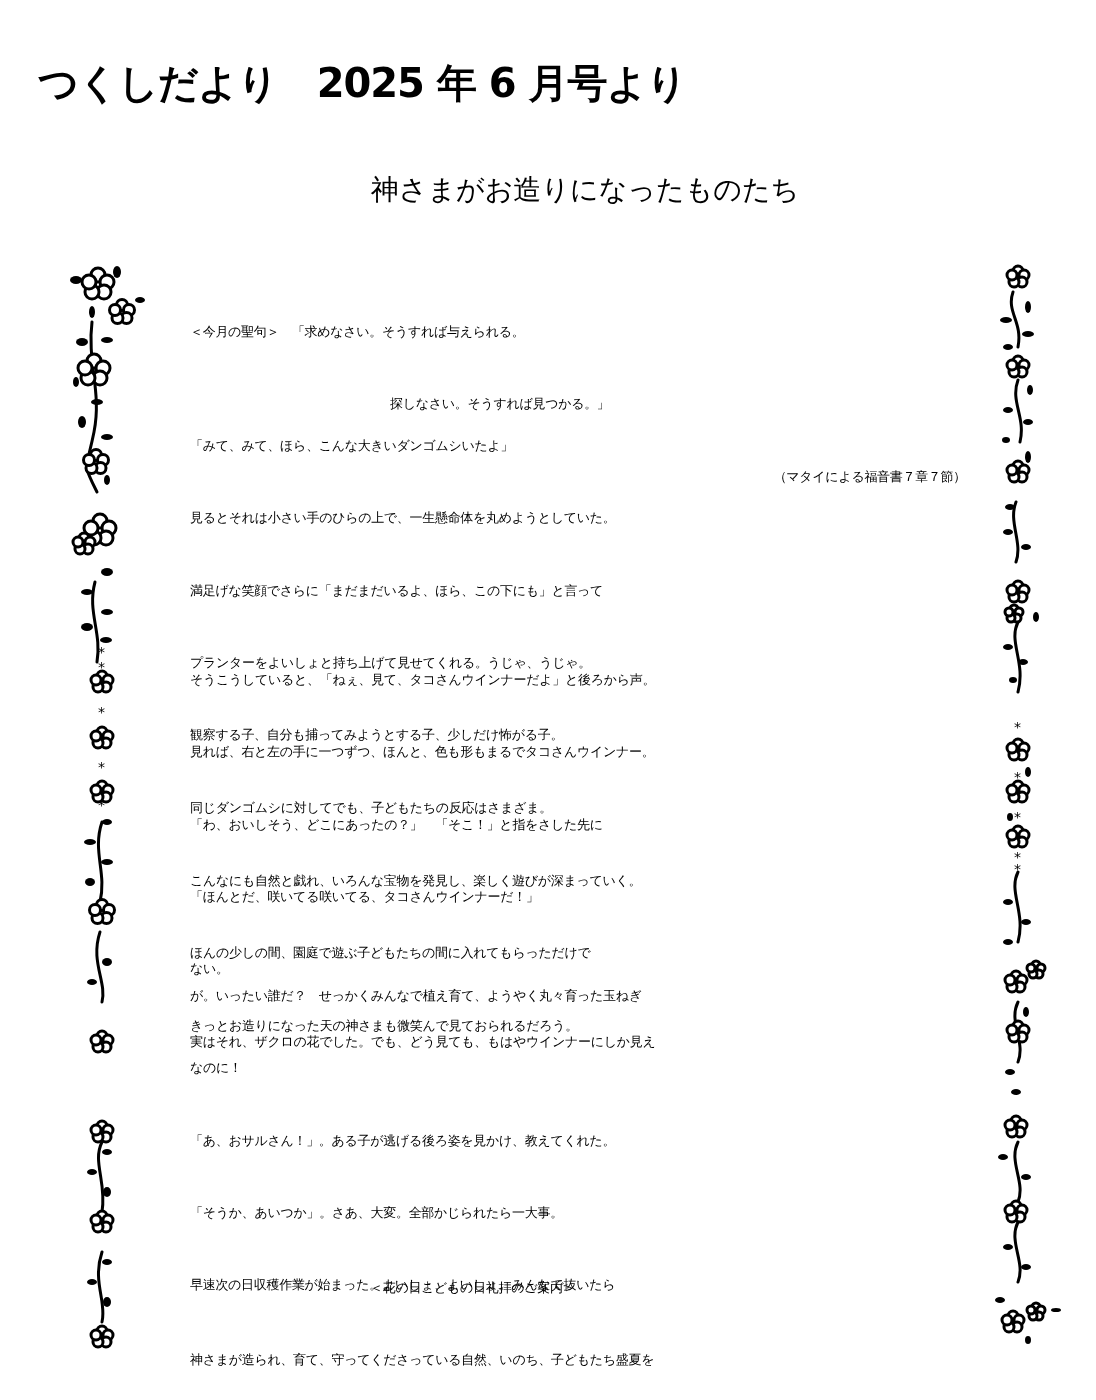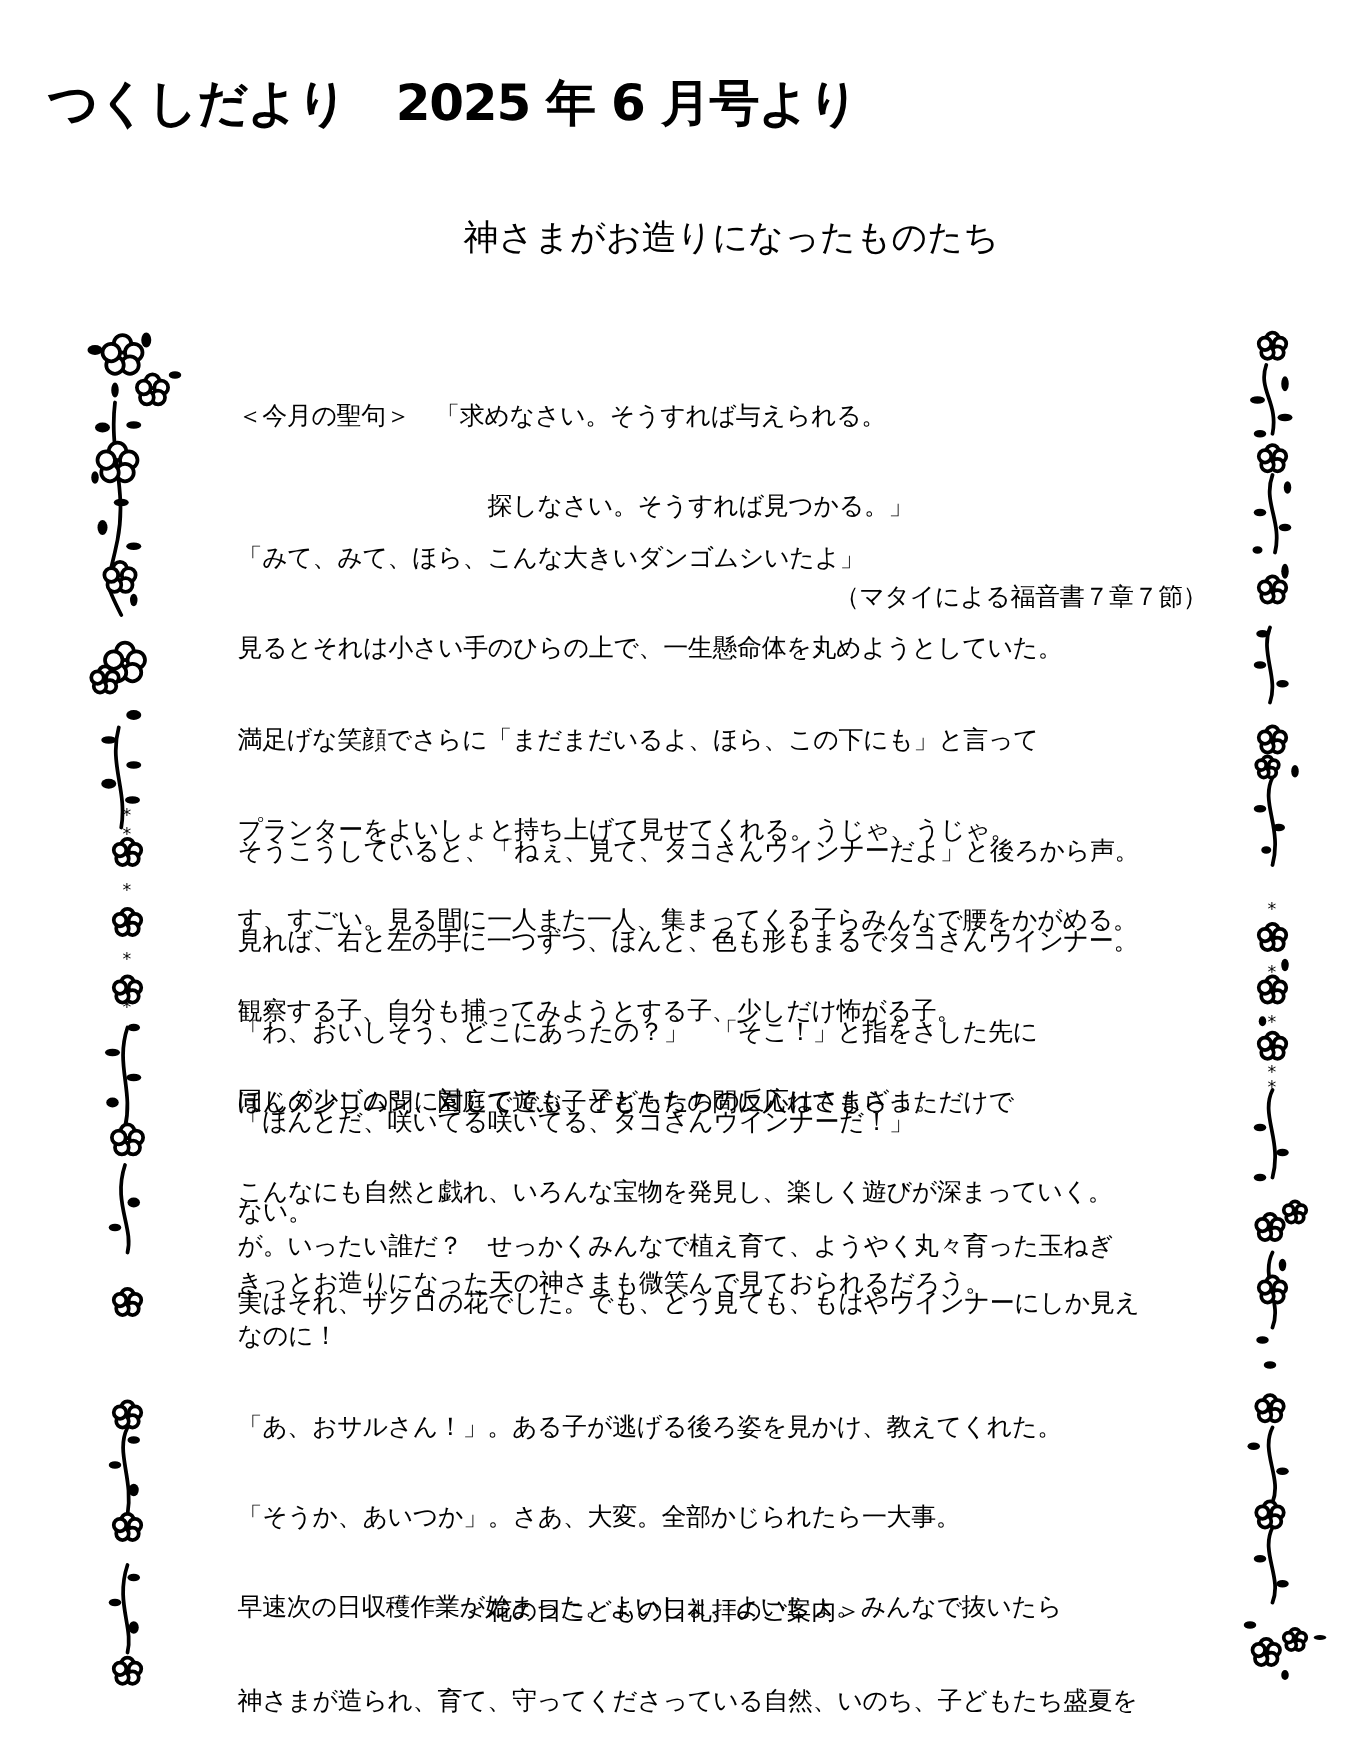--- a/index.html
+++ b/index.html
@@ -13,21 +13,21 @@
       font-size: 40px; line-height: 50px; letter-spacing: -1px;
       white-space: pre;
       font-weight: bold;
     }
     .article-title {
       position: absolute; left: 0; width: 1170px; top: 170px;
       text-align: center; font-size: 28px; line-height: 40px;
     }
     .body-block {
       position: absolute; left: 190px; width: 800px;
-      font-size: 20px; line-height: 24.1px; white-space: pre;
+      font-size: 13px; line-height: 24.1px; white-space: pre;
       letter-spacing: -0.3px;
     }
     .line { display: block; height: 24.1px; }
     .line.right { text-align: right; padding-right: 24px; }
     .indent-verse { padding-left: 200px; }
     .centered-heading { padding-left: 180px; }
     .border-col {
       position: absolute; width: 90px;
     }
     .border-col svg { display: block; }
@@ -357,37 +357,36 @@
   <span class="line"><span>＜今月の聖句＞</span>　<span>「求めなさい。そうすれば与えられる。</span></span>
   <span class="line indent-verse">探しなさい。そうすれば見つかる。」</span>
   <span class="line right">（マタイによる福音書７章７節）</span>
 </div>
 
 <div class="body-block" style="top:386px;">
   <span class="line">「みて、みて、ほら、こんな大きいダンゴムシいたよ」</span>
   <span class="line">見るとそれは小さい手のひらの上で、一生懸命体を丸めようとしていた。</span>
   <span class="line">満足げな笑顔でさらに「まだまだいるよ、ほら、この下にも」と言って</span>
   <span class="line">プランターをよいしょと持ち上げて見せてくれる。うじゃ、うじゃ。</span>
-  <span class="line">す、すごい。見る間に一人また一人、集まってくる子らみんなで腰をかがめる。</span>
   <span class="line">観察する子、自分も捕ってみようとする子、少しだけ怖がる子。</span>
   <span class="line">同じダンゴムシに対してでも、子どもたちの反応はさまざま。</span>
 </div>
 
 <div class="body-block" style="top:620px;">
   <span class="line">そうこうしていると、「ねぇ、見て、タコさんウインナーだよ」と後ろから声。</span>
   <span class="line">見れば、右と左の手に一つずつ、ほんと、色も形もまるでタコさんウインナー。</span>
   <span class="line">「わ、おいしそう、どこにあったの？」　「そこ！」と指をさした先に</span>
   <span class="line">「ほんとだ、咲いてる咲いてる、タコさんウインナーだ！」</span>
   <span class="line">ない。</span>
   <span class="line">実はそれ、ザクロの花でした。でも、どう見ても、もはやウインナーにしか見え</span>
 </div>
 
 <div class="body-block" style="top:821px;">
+  <span class="line">こんなにも自然と戯れ、いろんな宝物を発見し、楽しく遊びが深まっていく。</span>
   <span class="line">ほんの少しの間、園庭で遊ぶ子どもたちの間に入れてもらっただけで</span>
-  <span class="line">こんなにも自然と戯れ、いろんな宝物を発見し、楽しく遊びが深まっていく。</span>
   <span class="line">きっとお造りになった天の神さまも微笑んで見ておられるだろう。</span>
 </div>
 
 <div class="body-block" style="top:936px;">
   <span class="line">が。いったい誰だ？　せっかくみんなで植え育て、ようやく丸々育った玉ねぎ</span>
   <span class="line">なのに！</span>
   <span class="line">「あ、おサルさん！」。ある子が逃げる後ろ姿を見かけ、教えてくれた。</span>
   <span class="line">「そうか、あいつか」。さあ、大変。全部かじられたら一大事。</span>
   <span class="line">早速次の日収穫作業が始まった。よいしょ、よいしょ。みんなで抜いたら</span>
   

